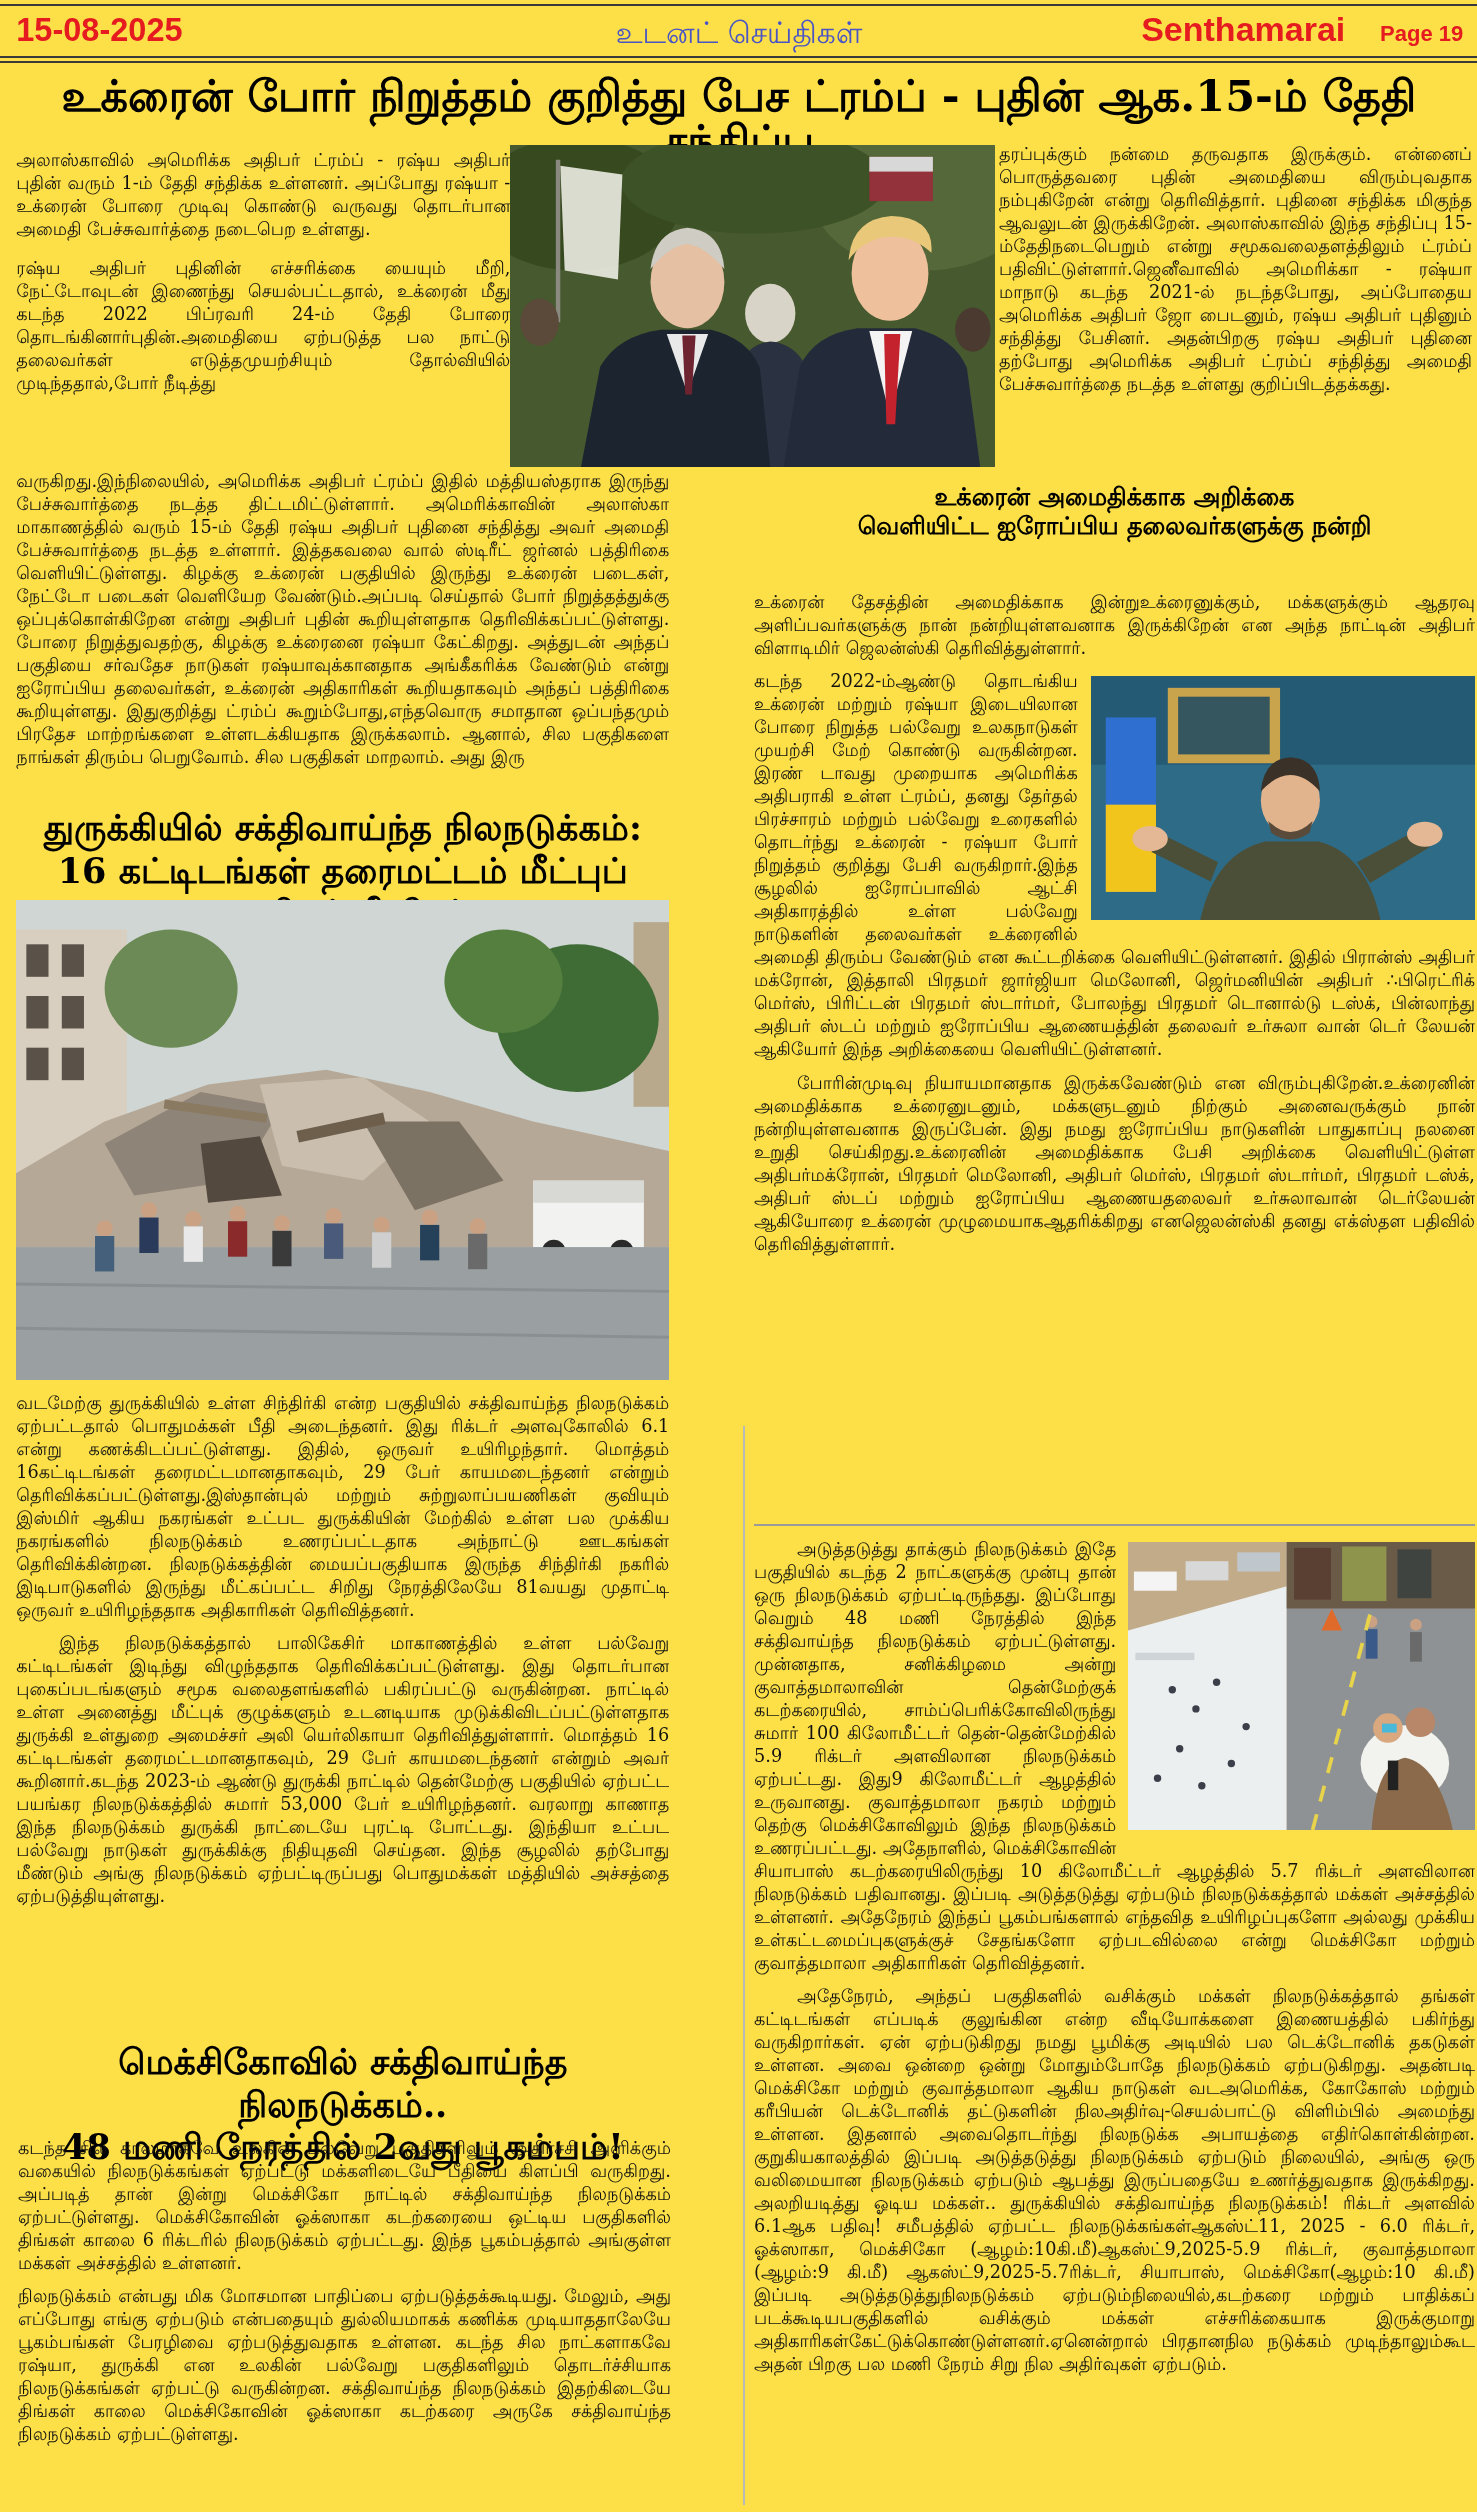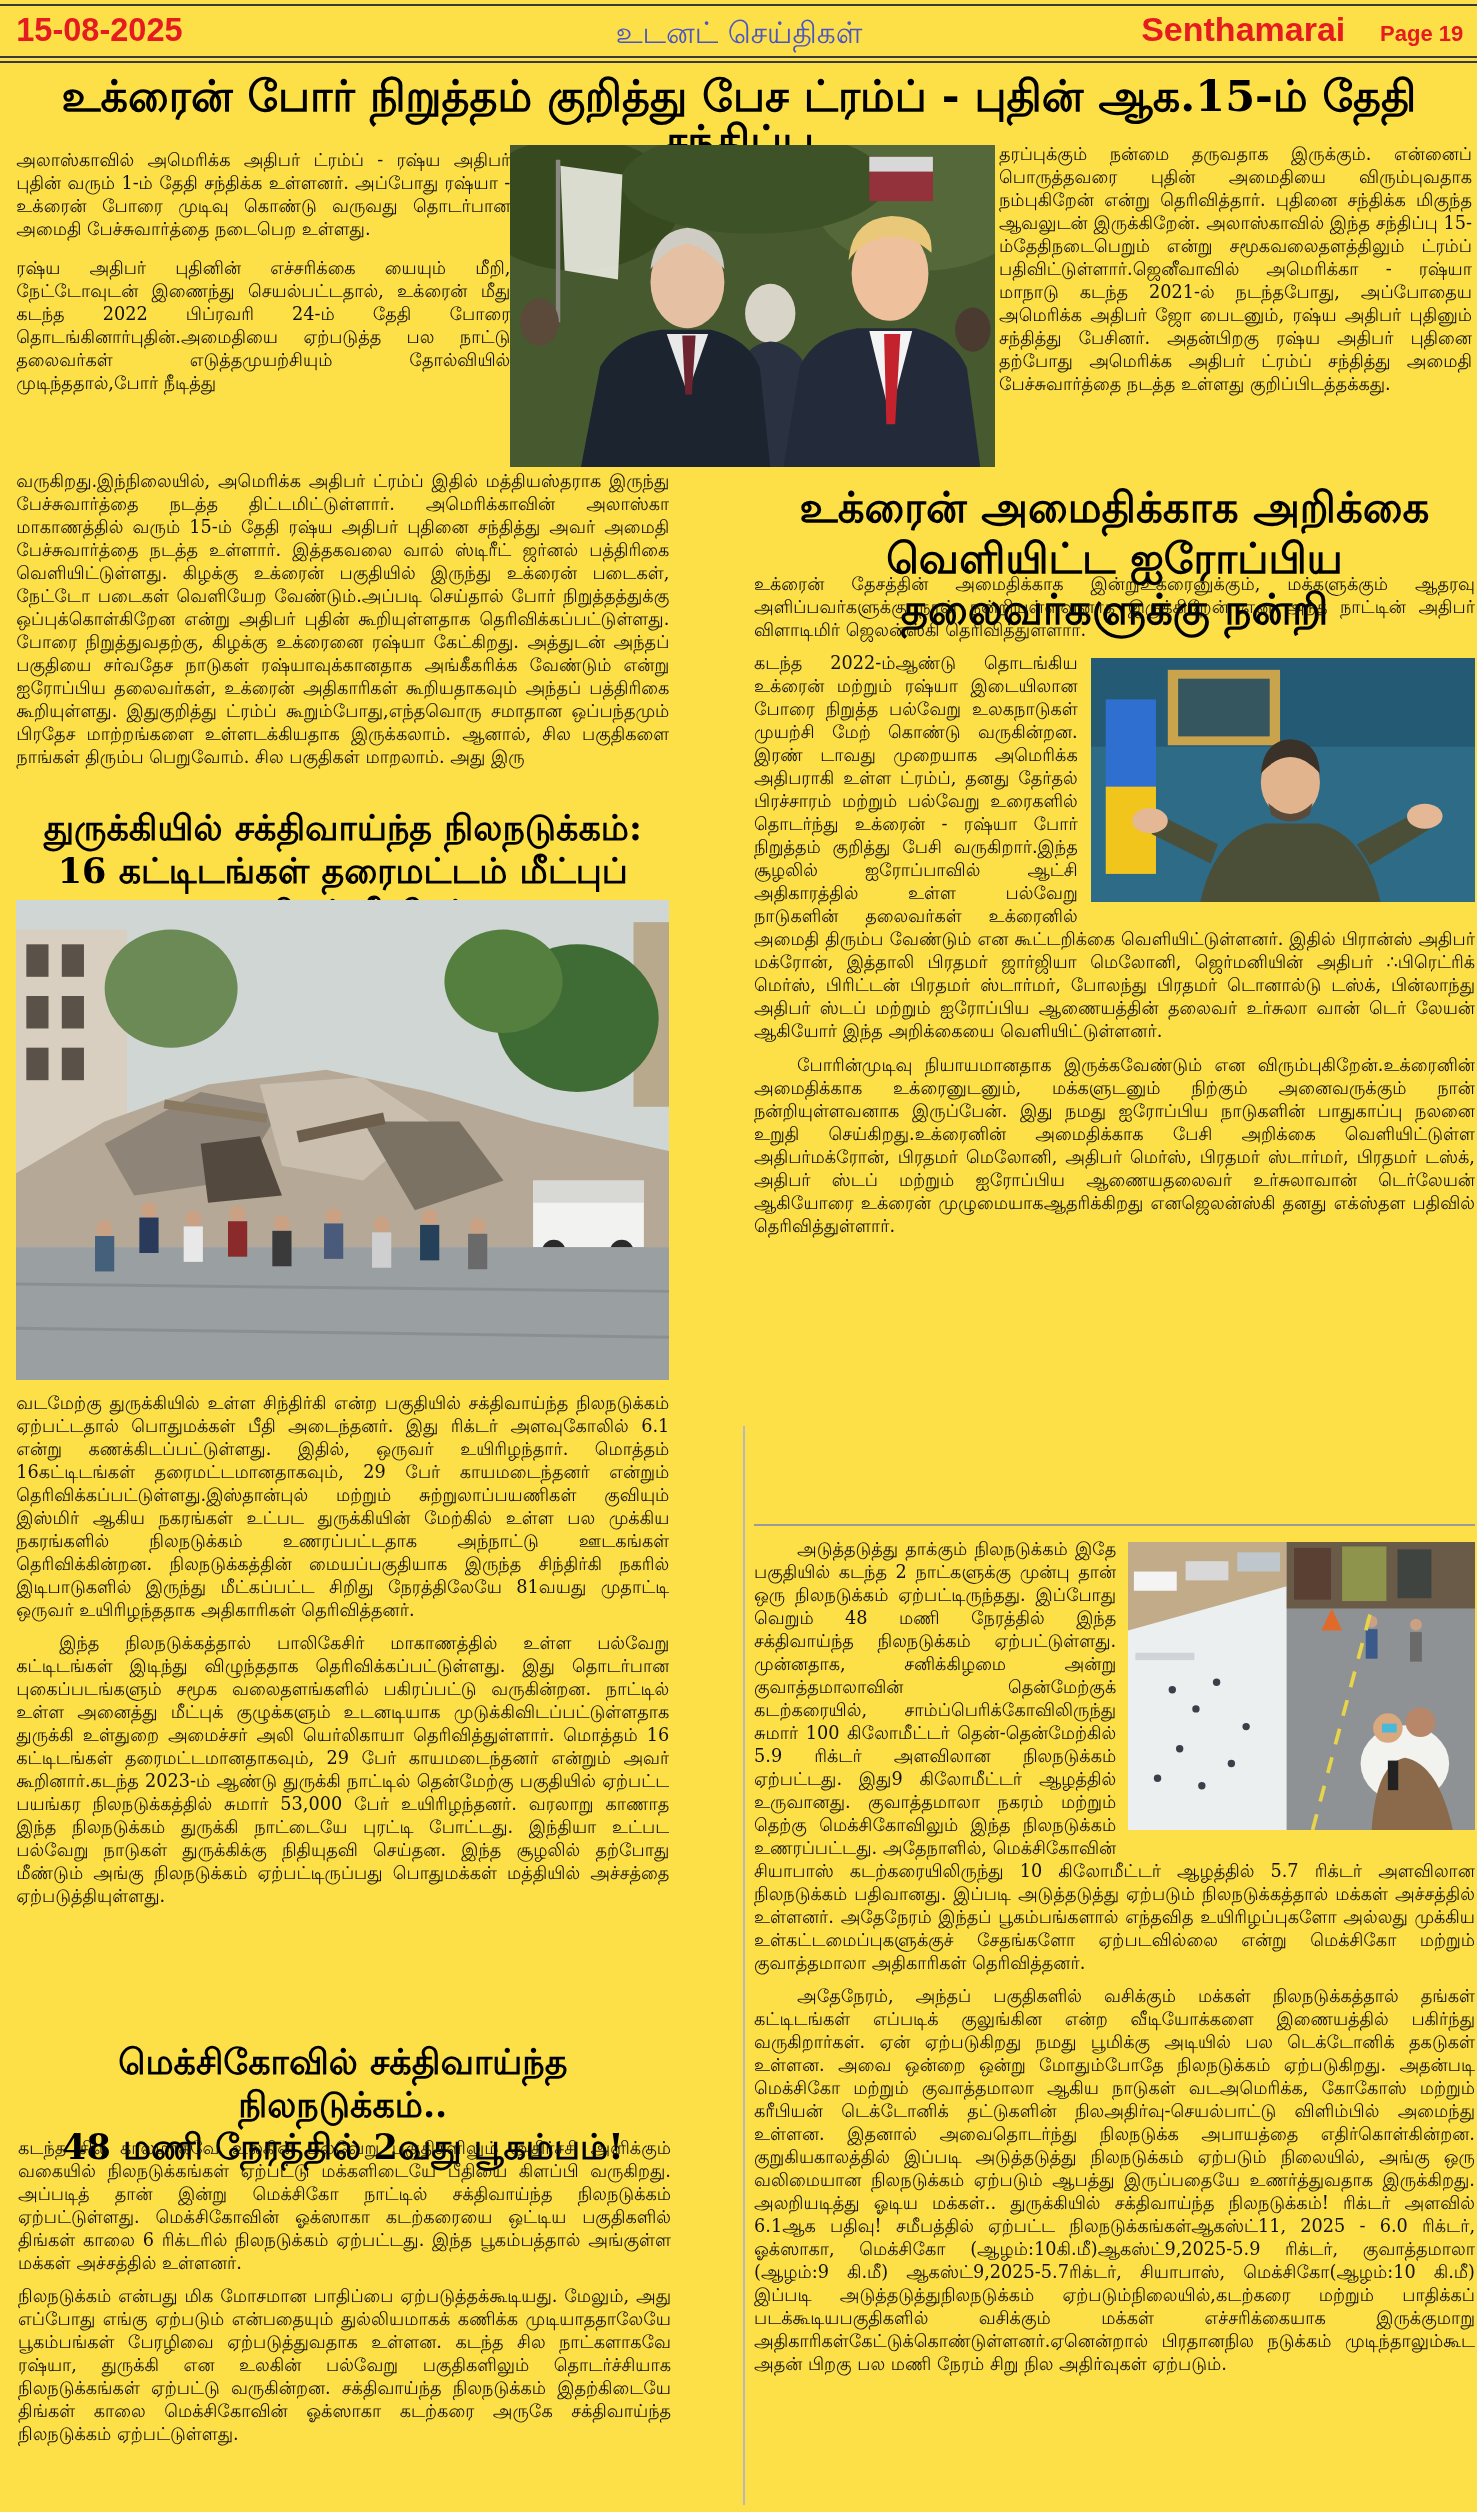--- a/index.html
+++ b/index.html
@@ -70,26 +70,26 @@
   </div>
 
   <div class="abs body-txt" style="left:999px;top:143px;width:473px;height:356px;">
     <p>தரப்புக்கும் நன்மை தருவதாக இருக்கும். என்னைப் பொருத்தவரை புதின் அமைதியை விரும்புவதாக நம்புகிறேன் என்று தெரிவித்தார். புதினை சந்திக்க மிகுந்த ஆவலுடன் இருக்கிறேன். அலாஸ்காவில் இந்த சந்திப்பு 15-ம்தேதிநடைபெறும் என்று சமூகவலைதளத்திலும் ட்ரம்ப் பதிவிட்டுள்ளார்.ஜெனீவாவில் அமெரிக்கா - ரஷ்யா மாநாடு கடந்த 2021-ல் நடந்தபோது, அப்போதைய அமெரிக்க அதிபர் ஜோ பைடனும், ரஷ்ய அதிபர் புதினும் சந்தித்து பேசினர். அதன்பிறகு ரஷ்ய அதிபர் புதினை தற்போது அமெரிக்க அதிபர் ட்ரம்ப் சந்தித்து அமைதி பேச்சுவார்த்தை நடத்த உள்ளது குறிப்பிடத்தக்கது.</p>
   </div>
 
   <div class="abs body-txt" style="left:16.3px;top:470px;width:653px;height:318px;">
     <p>வருகிறது.இந்நிலையில், அமெரிக்க அதிபர் ட்ரம்ப் இதில் மத்தியஸ்தராக இருந்து பேச்சுவார்த்தை நடத்த திட்டமிட்டுள்ளார். அமெரிக்காவின் அலாஸ்கா மாகாணத்தில் வரும் 15-ம் தேதி ரஷ்ய அதிபர் புதினை சந்தித்து அவர் அமைதி பேச்சுவார்த்தை நடத்த உள்ளார். இத்தகவலை வால் ஸ்டிரீட் ஜர்னல் பத்திரிகை வெளியிட்டுள்ளது. கிழக்கு உக்ரைன் பகுதியில் இருந்து உக்ரைன் படைகள், நேட்டோ படைகள் வெளியேற வேண்டும்.அப்படி செய்தால் போர் நிறுத்தத்துக்கு ஒப்புக்கொள்கிறேன என்று அதிபர் புதின் கூறியுள்ளதாக தெரிவிக்கப்பட்டுள்ளது. போரை நிறுத்துவதற்கு, கிழக்கு உக்ரைனை ரஷ்யா கேட்கிறது. அத்துடன் அந்தப் பகுதியை சர்வதேச நாடுகள் ரஷ்யாவுக்கானதாக அங்கீகரிக்க வேண்டும் என்று ஐரோப்பிய தலைவர்கள், உக்ரைன் அதிகாரிகள் கூறியதாகவும் அந்தப் பத்திரிகை கூறியுள்ளது. இதுகுறித்து ட்ரம்ப் கூறும்போது,எந்தவொரு சமாதான ஒப்பந்தமும் பிரதேச மாற்றங்களை உள்ளடக்கியதாக இருக்கலாம். ஆனால், சில பகுதிகளை நாங்கள் திரும்ப பெறுவோம். சில பகுதிகள் மாறலாம். அது இரு</p>
   </div>
 
-  <div class="abs h-sub" style="left:754px;top:482px;width:721px;font-size:42px;">
+  <div class="abs h-sub" style="left:754px;top:482px;width:721px;font-size:24px;">
     <div>உக்ரைன் அமைதிக்காக அறிக்கை</div>
     <div>வெளியிட்ட ஐரோப்பிய தலைவர்களுக்கு நன்றி</div>
   </div>
 
-  <div class="abs body-txt" style="left:754px;top:573px;width:721px;height:928px;">
+  <div class="abs body-txt" style="left:754px;top:591px;width:721px;height:928px;">
     <p>உக்ரைன் தேசத்தின் அமைதிக்காக இன்றுஉக்ரைனுக்கும், மக்களுக்கும் ஆதரவு அளிப்பவர்களுக்கு நான் நன்றியுள்ளவனாக இருக்கிறேன் என அந்த நாட்டின் அதிபர் விளாடிமிர் ஜெலன்ஸ்கி தெரிவித்துள்ளார்.</p>
     <div class="floatwrap">
 
       <div class="float-right" style="width:384px;height:244px;margin:5.9px 0 8.9px 13.3px;">
         <svg width="384" height="244" viewBox="0 0 520 330" preserveAspectRatio="none">
           <rect width="520" height="330" fill="#2e6b86"></rect>
           <rect x="0" y="0" width="520" height="120" fill="#255a74"></rect>
           <rect x="104" y="16" width="152" height="102" fill="#c9a44c"></rect>
           <rect x="118" y="28" width="124" height="78" fill="#35565e"></rect>
           <rect x="20" y="56" width="68" height="236" fill="#2f6fd0"></rect>

